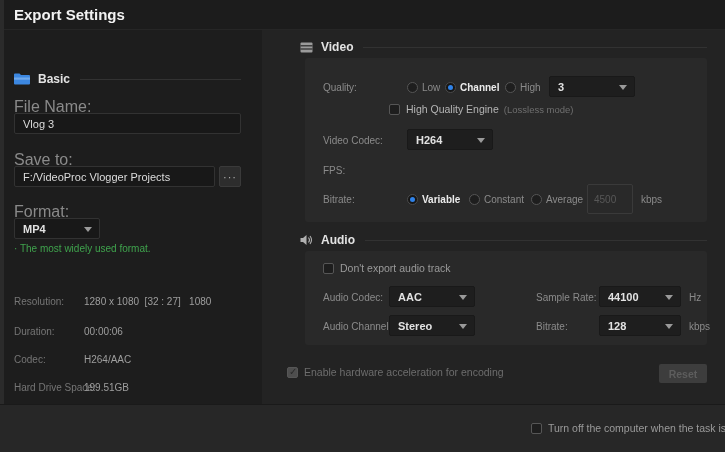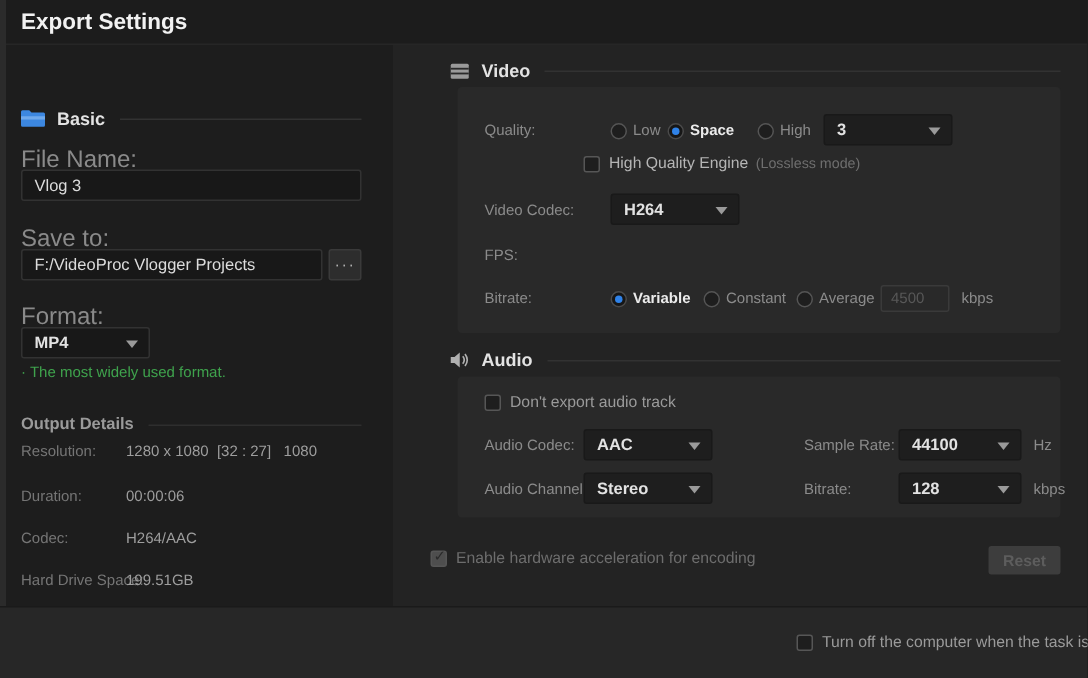--- a/index.html
+++ b/index.html
@@ -58,21 +58,21 @@
   .rtext { font-size:10px; color:#8b8b8b; white-space:nowrap; }
   .rtext.on { color:#ebebeb; font-weight:700; }
 
   .cb { width:11px; height:11px; border:1px solid #565656; background:#1e1e1e; border-radius:2px;
     margin-right:6px; flex:none; position:relative; }
   .cb.on { background:#4e4e4e; border-color:#565656; }
   .cb.on::after { content:"\2713"; position:absolute; left:1px; top:-2px; font-size:10px; color:#2a2a2a; }
   .cbtext { font-size:10.5px; color:#9a9a9a; white-space:nowrap; }
   .cbnote { font-size:9.5px; color:#6f6f6f; margin-left:5px; white-space:nowrap; }
 
-  .num-input { height:18px; width:46px; border:1px solid #3a3a3a; border-radius:2px; background:transparent;
+  .num-input { height:30px; width:46px; border:1px solid #3a3a3a; border-radius:2px; background:transparent;
     color:#585858; font-size:10px; display:flex; align-items:center; padding:6px 6px; }
   .unit { font-size:10px; color:#8b8b8b; white-space:nowrap; }
 
   .hw-row { position:absolute; left:25px; top:336px; display:flex; align-items:center; }
   .hw-row .cbtext { color:#6d6d6d; }
   .reset-btn { position:absolute; right:18px; top:334px; width:48px; height:19px; background:#3d3d3d;
     border-radius:2px; color:#5d5d5d; font-size:10.5px; font-weight:600;
     display:flex; align-items:center; justify-content:center; }
 
   
@@ -111,24 +111,20 @@
   <div class="tinput" style="left:10px; top:136px; width:201px;">F:/VideoProc Vlogger Projects</div>
   <div class="browse" style="left:215px; top:136px;">···</div>
 
   <div class="flabel" style="left:10px; top:173px;">Format:</div>
   <div class="dd" style="position:absolute; left:10px; top:188px; width:86px;">
     <span>MP4</span>
     <span class="caret"></span>
   </div>
   <div class="tip" style="left:10px; top:213px; color:#3fa34d;">· The most widely used format.</div>
 
-  <div class="od-head" style="left:10px; right:21px; top:247px;">
-    <span>Output Details</span>
-    <div class="hline"></div>
-  </div>
 
   <div class="od-row" style="top:266px;">
     <span class="od-lbl">Resolution:</span>
     <span class="od-val">1280 x 1080  [32 : 27]   1080</span>
   </div>
   <div class="od-row" style="top:296px;">
     <span class="od-lbl">Duration:</span>
     <span class="od-val">00:00:06</span>
   </div>
   <div class="od-row" style="top:324px;">
@@ -156,21 +152,21 @@
   <div class="gbox" style="top:28px; height:164px;">
 
     <div class="grow" style="top:21px;">
       <span class="lbl">Quality:</span>
       <span class="abs" style="left:84px;">
         <span class="radio"></span>
         <span class="rtext">Low</span>
       </span>
       <span class="abs" style="left:122px;">
         <span class="radio on"></span>
-        <span class="rtext on">Space</span>
+        <span class="rtext on">Channel</span>
       </span>
       <span class="abs" style="left:182px;">
         <span class="radio"></span>
         <span class="rtext">High</span>
       </span>
       <span class="dd" style="position:absolute; left:226px; width:86px; top:-3px;">
         <span>3</span>
         <span class="caret"></span>
       </span>
     </div>

